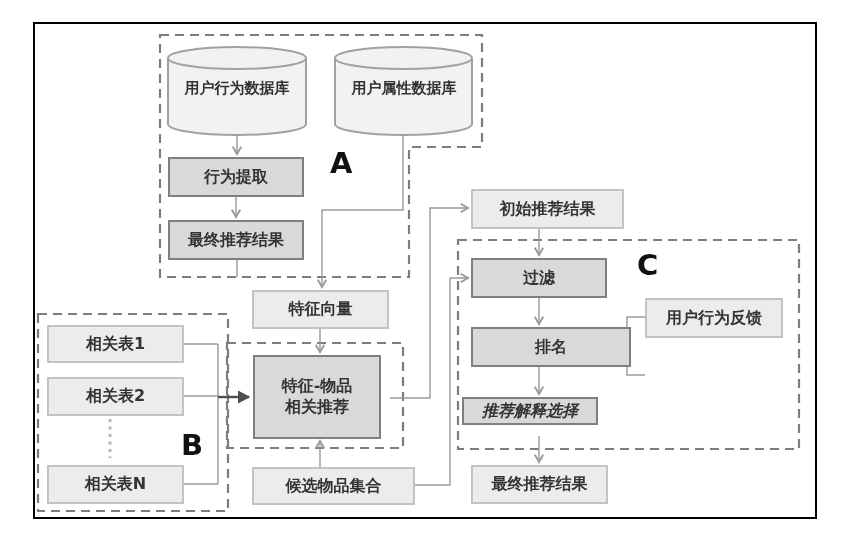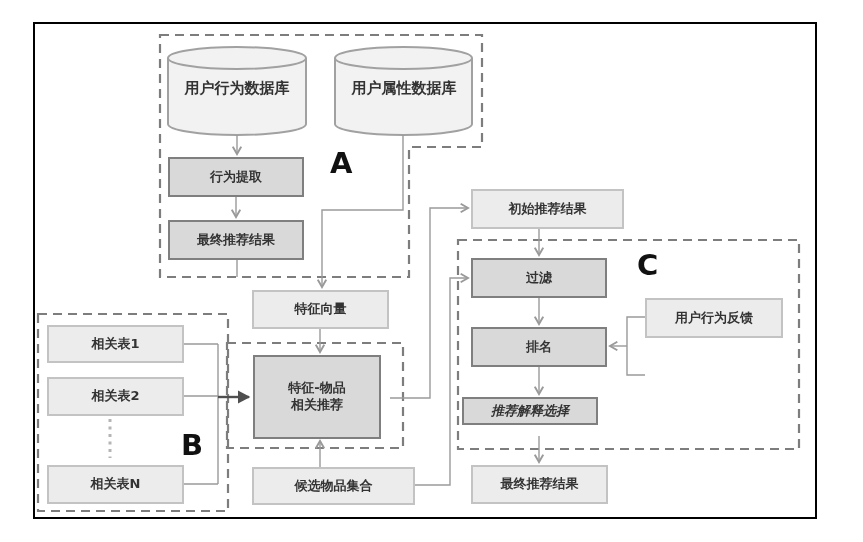--- a/index.html
+++ b/index.html
@@ -11,21 +11,21 @@
 
   .dashedShape { fill:none; stroke:var(--dash); stroke-width:2.2; stroke-dasharray:9 6; }
   .conn { fill:none; stroke:var(--connector); stroke-width:1.4; }
   .conn-main { fill:none; stroke:var(--arrow_dark); stroke-width:2.4; }
   .cyl { fill:var(--cylinder_fill); stroke:var(--cylinder_border); stroke-width:2; }
   .dots { stroke:#b5b5b5; stroke-width:3; stroke-dasharray:3 4.5; fill:none; }
   .chevPath { fill:none; stroke:var(--connector); stroke-width:1.8; }
   .triPath { fill:var(--arrow_dark); }
 
   .node { position:absolute; box-sizing:border-box; display:flex; align-items:center;
-          justify-content:center; text-align:center; font-size:13px; font-weight:bold;
+          justify-content:center; text-align:center; font-size:16px; font-weight:bold;
           color:var(--text); line-height:1.3; white-space:pre-line; }
   .shaded { background:var(--shaded_fill); border:2px solid var(--shaded_border); }
   .light  { background:var(--light_fill);  border:2px solid var(--light_border); }
   .cylLabel { position:absolute; box-sizing:border-box; display:flex; align-items:center;
               justify-content:center; font-size:15px; font-weight:bold; color:var(--text); }
   .sectionLabel { position:absolute; font-size:29px; font-weight:bold; color:var(--label); }
 </style>
 </head>
 <body>
 
@@ -84,21 +84,21 @@
   </svg>
 
   <div class="cylLabel" style="left:170px;top:74px;width:134px;height:28px;">用户行为数据库</div>
   <div class="cylLabel" style="left:337px;top:74px;width:134px;height:28px;">用户属性数据库</div>
 
   <div class="node shaded" style="left:168px;top:157px;width:136px;height:40px;">行为提取</div>
   <div class="node shaded" style="left:168px;top:220px;width:136px;height:40px;">最终推荐结果</div>
   <div class="node shaded" style="left:253px;top:355px;width:128px;height:84px;">特征-物品
 相关推荐</div>
   <div class="node shaded" style="left:471px;top:258px;width:136px;height:40px;">过滤</div>
-  <div class="node shaded" style="left:471px;top:327px;width:136px;height:40px;">排名</div>
+  <div class="node shaded" style="left:471px;top:327px;width:160px;height:40px;">排名</div>
   <div class="node shaded" style="left:462px;top:397px;width:136px;height:28px;font-style:italic;">推荐解释选择</div>
 
   <div class="node light" style="left:252px;top:290px;width:137px;height:39px;">特征向量</div>
   <div class="node light" style="left:471px;top:189px;width:153px;height:40px;">初始推荐结果</div>
   <div class="node light" style="left:47px;top:325px;width:137px;height:38px;">相关表1</div>
   <div class="node light" style="left:47px;top:377px;width:137px;height:39px;">相关表2</div>
   <div class="node light" style="left:47px;top:465px;width:137px;height:39px;">相关表N</div>
   <div class="node light" style="left:252px;top:467px;width:163px;height:38px;">候选物品集合</div>
   <div class="node light" style="left:645px;top:298px;width:138px;height:40px;">用户行为反馈</div>
   <div class="node light" style="left:471px;top:465px;width:137px;height:39px;">最终推荐结果</div>

